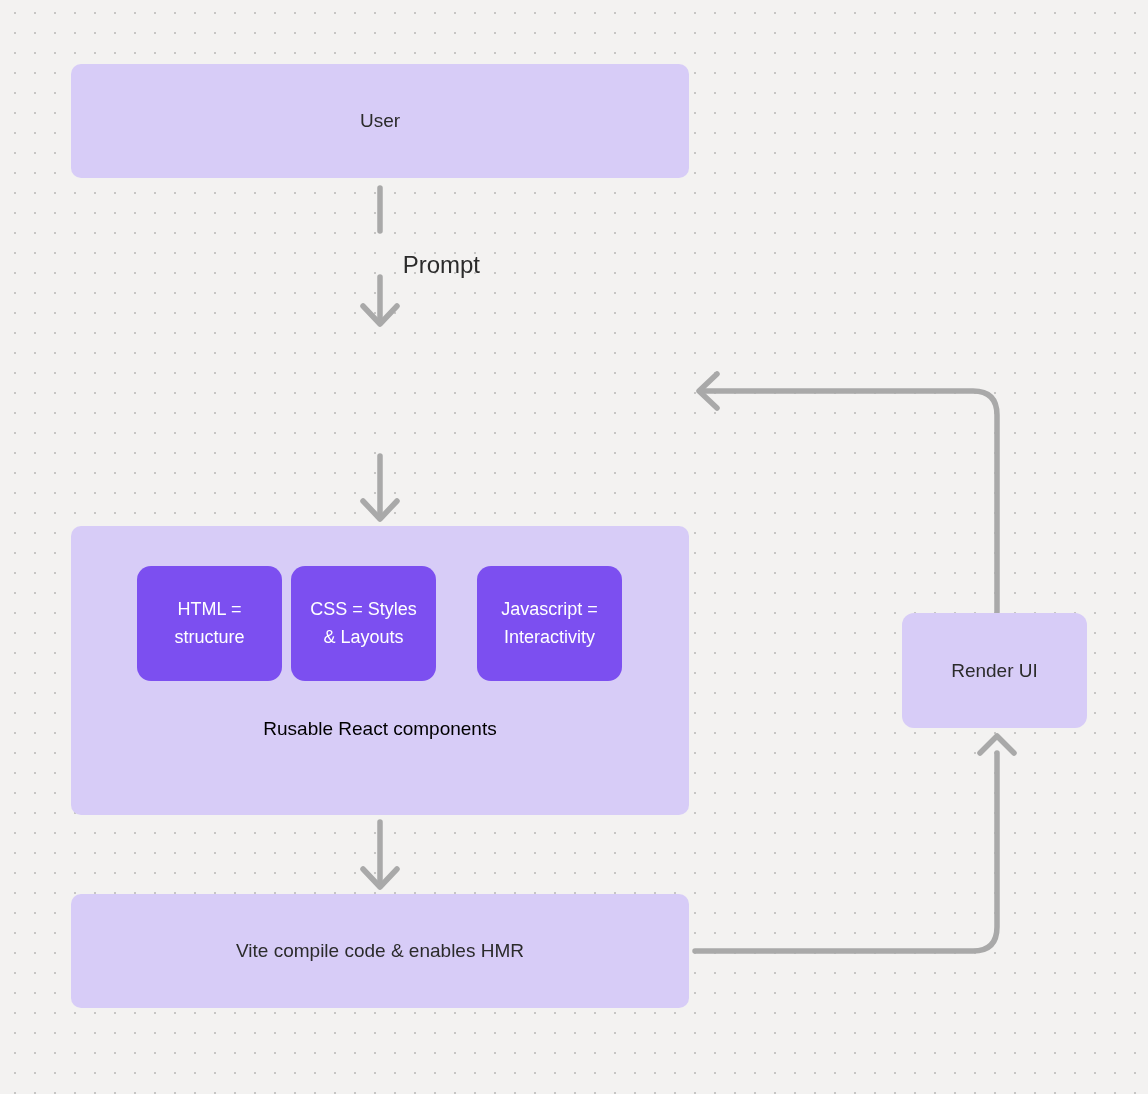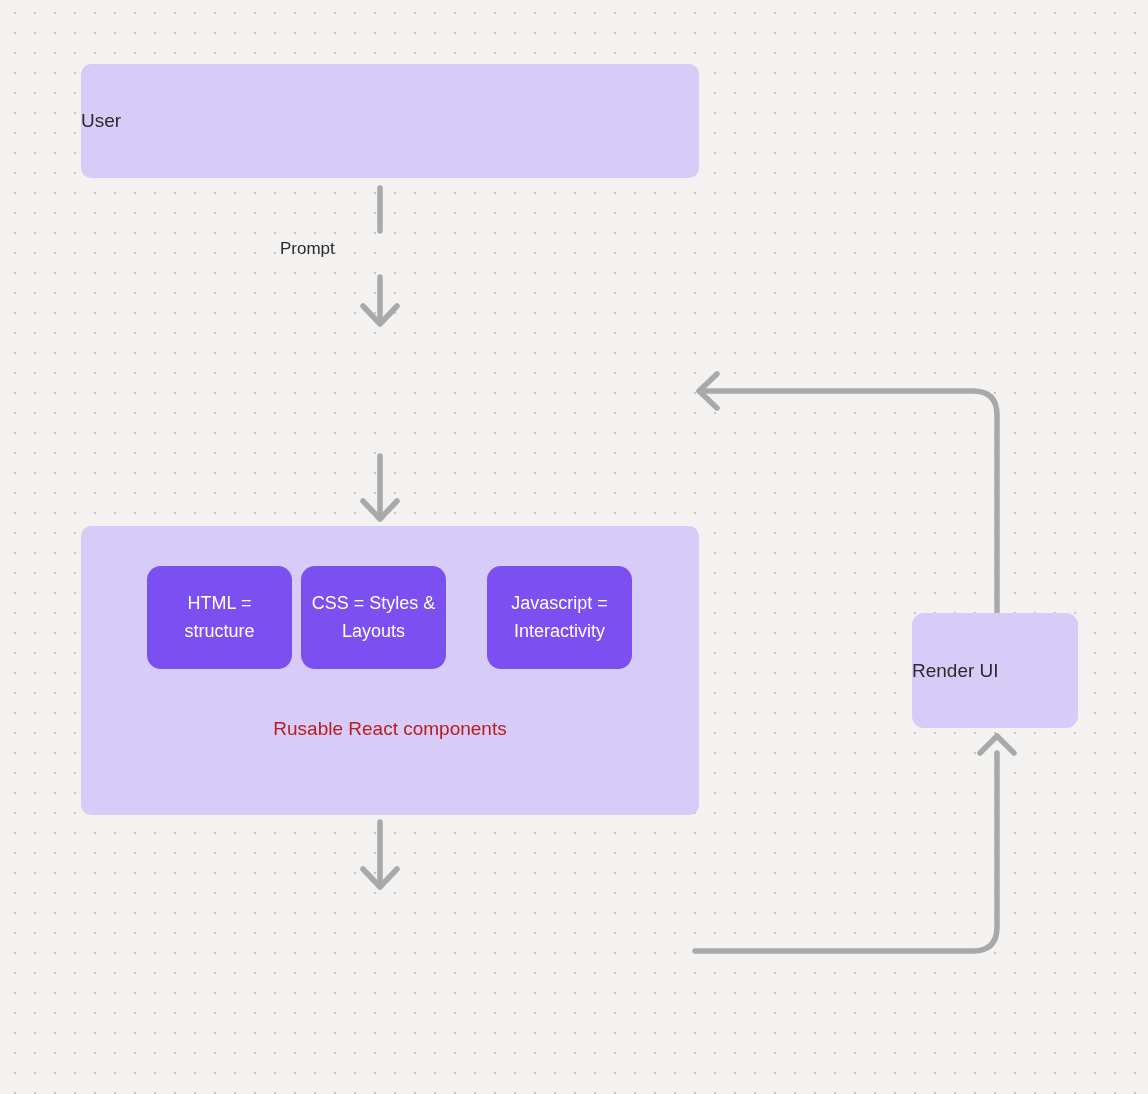--- a/index.html
+++ b/index.html
@@ -16,71 +16,70 @@
     background-size: 20px 20px;
     background-position: 5px 3px;
     overflow: hidden;
   }
   .node {
     position: absolute;
     background: #d7ccf7;
     border-radius: 10px;
     display: flex;
     align-items: center;
-    justify-content: flex-start;
+    justify-content: center;
     color: #2b2b2b;
     font-size: 19px;
     text-align: center;
-    margin-left: 10px;
   }
   .node-user        { left: 71px;  top: 64px;  width: 618px; height: 114px; }
   .node-webapp      { left: 71px;  top: 334px; width: 618px; height: 114px; }
   .node-group       { left: 71px;  top: 526px; width: 618px; height: 289px; display: block; }
   .node-vite        { left: 71px;  top: 894px; width: 618px; height: 114px; }
-  .node-render      { left: 902px; top: 613px; width: 166px; height: 115px; border-radius: 12px; }
+  .node-render      { left: 902px; top: 613px; width: 185px; height: 115px; border-radius: 12px; }
 
   .chip {
     position: absolute;
     top: 40px;
     width: 145px;
-    height: 103px;
+    height: 115px;
     background: #7c4ff0;
     border-radius: 14px;
     display: flex;
     align-items: center;
     justify-content: center;
     text-align: center;
     color: #ffffff;
     font-size: 18px;
     line-height: 1.55;
-    padding: 0 10px;
+    padding: 0 18px;
     box-sizing: border-box;
   }
   .chip-html { left: 66px; }
   .chip-css  { left: 220px; }
   .chip-js   { left: 406px; }
 
   .group-caption {
     position: absolute;
     left: 0;
     right: 0;
     top: 192px;
     text-align: center;
-    color: #b91c1c;
+    color: #000000;
     font-size: 19px;
   }
 
   .edge-label {
     position: absolute;
     left: 280px;
-    top: 239px;
+    top: 251px;
     width: 200px;
-    text-align: left;
+    text-align: right;
     color: #2b2b2b;
-    font-size: 17px;
+    font-size: 24px;
   }
 
   .wires {
     position: absolute;
     left: 0;
     top: 0;
     pointer-events: none;
   }
 </style>
 </head>
@@ -122,18 +121,21 @@
     </div>
     <div class="chip chip-css">
       <span>CSS = Styles &amp; Layouts</span>
     </div>
     <div class="chip chip-js">
       <span>Javascript = Interactivity</span>
     </div>
     <div class="group-caption">Rusable React components</div>
   </div>
 
+  <div class="node node-vite">
+    <span>Vite compile code &amp; enables HMR</span>
+  </div>
 
   <div class="node node-render">
     <span>Render UI</span>
   </div>
 
 </div>
 
 </body></html>

